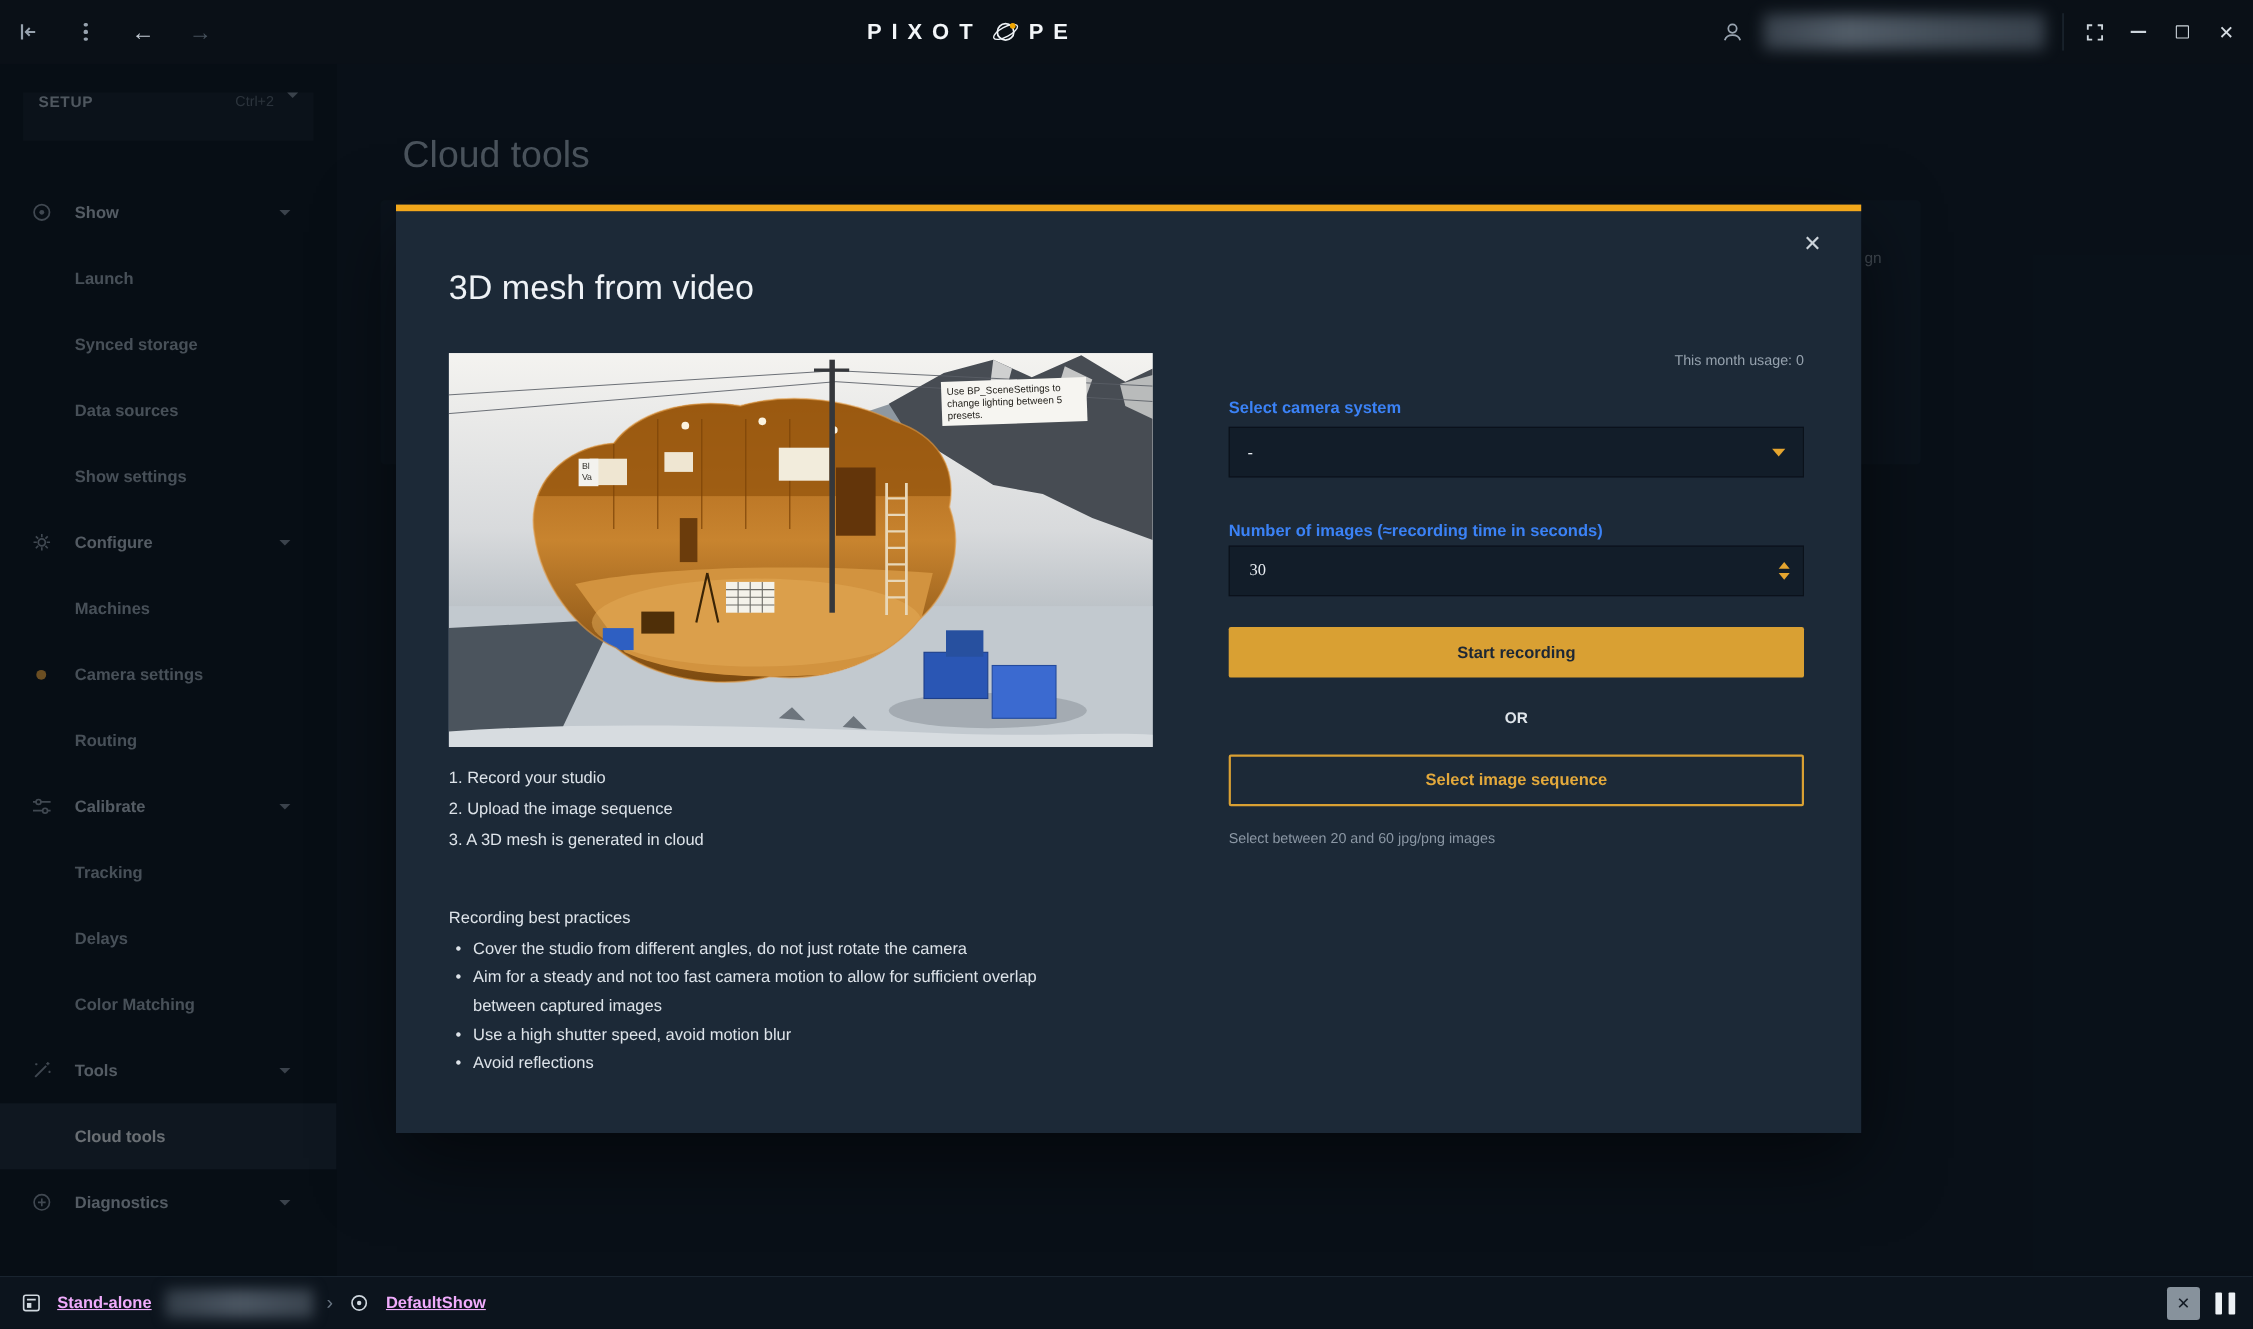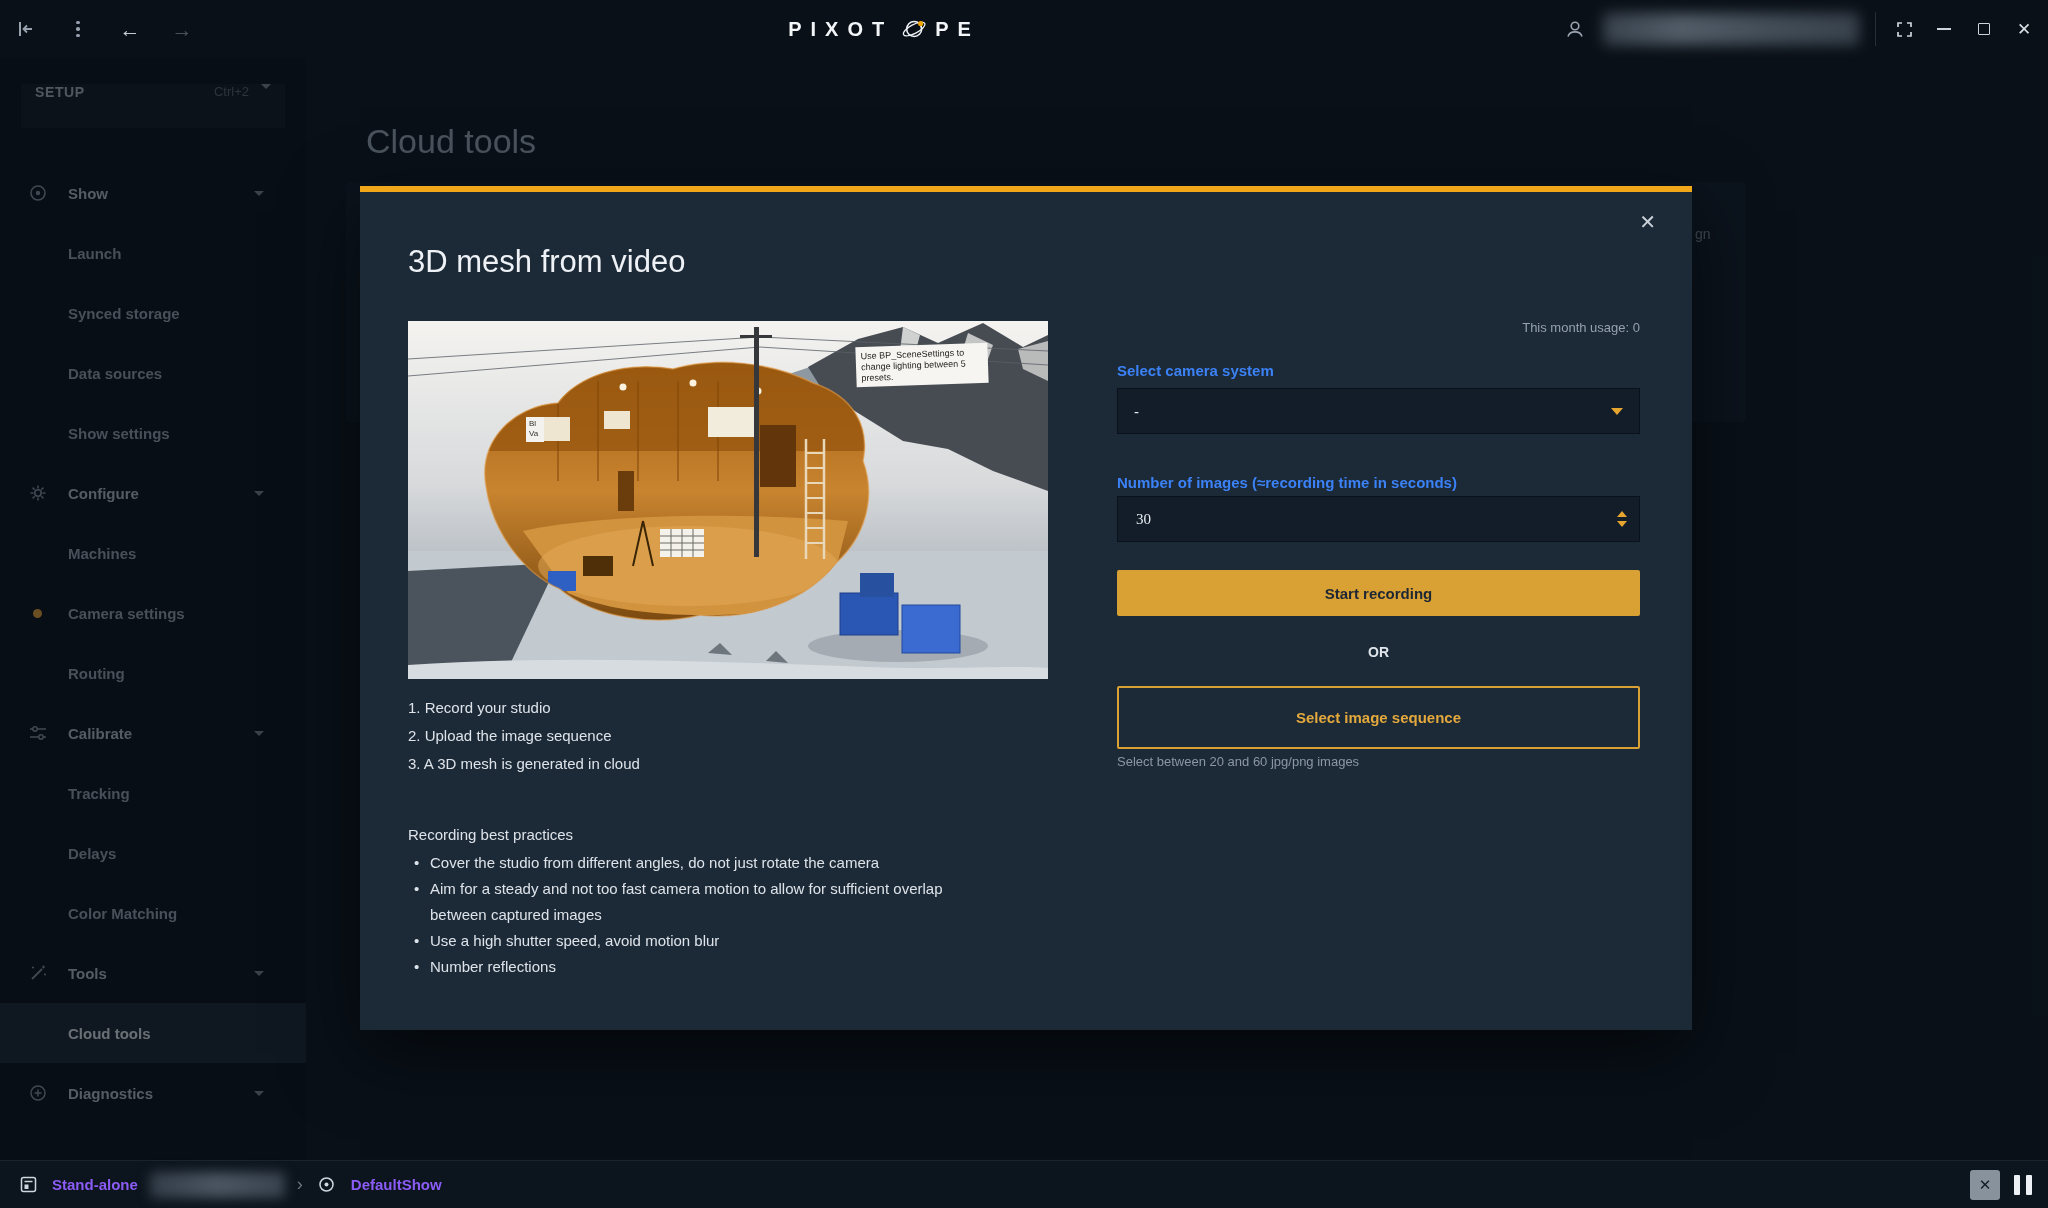--- a/index.html
+++ b/index.html
@@ -70,26 +70,26 @@
   .lbl-images{top:282px;}
   .select{position:absolute;left:0;top:196px;width:100%;height:46px;background:#121d29;border:1px solid #0a111a;display:flex;align-items:center;padding:0 16px;font-size:15px;color:#e8edf2;cursor:pointer;}
   .select .sel-chev{position:absolute;right:16px;width:0;height:0;border-left:6px solid transparent;border-right:6px solid transparent;border-top:7px solid #e5a52f;}
   .numfield{position:absolute;left:0;top:304px;width:100%;height:46px;background:#121d29;border:1px solid #0a111a;display:flex;align-items:center;padding:0 16px;}
   .numfield input{background:transparent;border:none;outline:none;color:#e8edf2;font-size:15px;width:80%;font-family:Liberation Serif, serif;}
   .stepper{position:absolute;right:12px;display:flex;flex-direction:column;gap:4px;}
   .tri-up-s{width:0;height:0;border-left:5px solid transparent;border-right:5px solid transparent;border-bottom:6px solid #e5a52f;cursor:pointer;}
   .tri-down-s{width:0;height:0;border-left:5px solid transparent;border-right:5px solid transparent;border-top:6px solid #e5a52f;cursor:pointer;}
   .btn-start{position:absolute;left:0;top:378px;width:100%;height:46px;background:#d9a033;color:#1d2734;font-size:15px;font-weight:700;border:none;border-radius:2px;cursor:pointer;}
   .or-label{position:absolute;left:0;top:452px;width:100%;text-align:center;font-size:14px;font-weight:600;color:#dfe5ea;}
-  .btn-outline{position:absolute;left:0;top:494px;width:100%;height:63px;background:transparent;border:2px solid #d9a033;color:#e3a93c;font-size:15px;font-weight:700;border-radius:2px;cursor:pointer;}
+  .btn-outline{position:absolute;left:0;top:494px;width:100%;height:47px;background:transparent;border:2px solid #d9a033;color:#e3a93c;font-size:15px;font-weight:700;border-radius:2px;cursor:pointer;}
   .seq-hint{position:absolute;left:0;top:562px;font-size:13px;color:#8b97a4;}
 
   
   .statusbar{position:absolute;left:0;bottom:0;width:100%;height:48px;background:#0c141d;border-top:1px solid #19242f;display:flex;align-items:center;padding:0 16px;gap:12px;z-index:30;}
-  .sb-label{font-size:15px;font-weight:600;color:#8b5cf6;cursor:pointer;}
+  .sb-label{font-size:15px;font-weight:600;color:#f0abfc;cursor:pointer;text-decoration:underline;}
   .sb-blur{width:135px;height:26px;border-radius:3px;background:linear-gradient(90deg,#333d48,#4b5662 50%,#39434e);filter:blur(6px);}
   .sb-chev{font-size:18px;color:#6a7683;}
   .sb-right{margin-left:auto;display:flex;align-items:center;gap:14px;}
   .sb-clear{width:30px;height:30px;border-radius:3px;background:#87929c;display:flex;align-items:center;justify-content:center;font-size:15px;font-weight:800;color:#131b24;cursor:pointer;}
   .sb-pause{display:flex;gap:6px;cursor:pointer;}
   .sb-pause i{width:6px;height:20px;background:#edf1f5;border-radius:1px;display:block;}
 </style>
 </head>
 <body>
 
@@ -335,21 +335,21 @@
       <p>1. Record your studio</p>
       <p>2. Upload the image sequence</p>
       <p>3. A 3D mesh is generated in cloud</p>
     </div>
 
     <div class="practices-title">Recording best practices</div>
     <ul class="practices">
       <li>Cover the studio from different angles, do not just rotate the camera</li>
       <li>Aim for a steady and not too fast camera motion to allow for sufficient overlap between captured images</li>
       <li>Use a high shutter speed, avoid motion blur</li>
-      <li>Number reflections</li>
+      <li>Avoid reflections</li>
     </ul>
 
     <div class="right-col">
       <span class="usage">This month usage: 0</span>
 
       <span class="field-label lbl-camera">Select camera system</span>
       <div class="select">
         <span>-</span>
         <span class="sel-chev"></span>
       </div>

